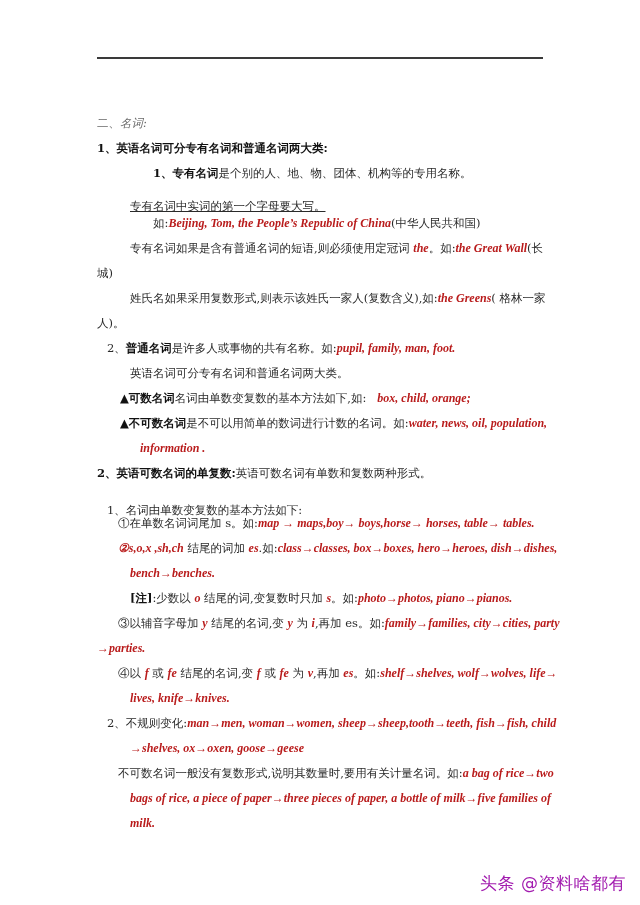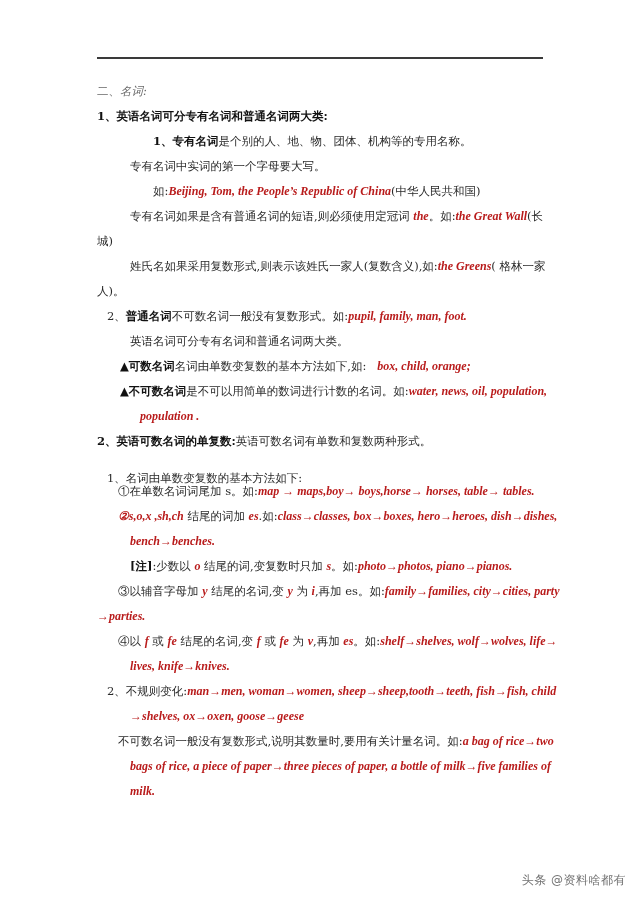--- a/index.html
+++ b/index.html
@@ -1,71 +1,71 @@
 <!DOCTYPE html>
 <html><head>
   <meta charset="utf-8">
   <style>
     html, body { margin: 0; padding: 0; background: #ffffff; }
     body { width: 640px; height: 905px; position: relative; overflow: hidden;
       font-family: "DejaVu Serif", "Liberation Serif", serif; color: #1a1a1a; }
     .rule { position: absolute; left: 97px; top: 57px; width: 446px; height: 2px; background: #3a3a3a; }
-    .line { position: absolute; font-size: 11.5px; line-height: 14px; white-space: nowrap; color: #2a2a2a; }
+    .line { position: absolute; font-size: 11.5px; line-height: 14px; white-space: nowrap; color: #2a2a2a; margin-top: 32px; }
     .b { font-weight: bold; color: #111; }
     .bi { font-weight: bold; font-style: italic; color: #b91c1c; font-family: "Liberation Serif", serif; font-size: 12px; }
     .it { font-style: italic; }
     .grey { color: #6a6a6a; }
-    .watermark { position: absolute; right: 14px; top: 872px; font-family: "DejaVu Sans", sans-serif; font-size: 12px; color: #737373; letter-spacing: 0.5px; }
+    .watermark { position: absolute; right: 14px; top: 872px; font-family: "DejaVu Sans", sans-serif; font-size: 17px; color: #a21caf; letter-spacing: 0.5px; }
   </style>
 </head>
 <body>
 
 <div class="rule"></div>
 
 <div class="line grey" style="left:97px; top:84px;">
   <span>二、</span><span class="it">名词:</span>
 </div>
 
 <div class="line b" style="left:97px; top:109px;text-align:center;">1、英语名词可分专有名词和普通名词两大类:</div>
 
 <div class="line" style="left:153px; top:134px;">
   <span class="b">1、</span><span class="b">专有名词</span><span>是个别的人、地、物、团体、机构等的专用名称。</span>
 </div>
 
-<div class="line" style="left:130px; top:159px;">专有名词中实词的第一个字母要大写。</div>
+<div class="line" style="left:130px; top:167px;text-decoration:underline;">专有名词中实词的第一个字母要大写。</div>
 
 <div class="line" style="left:153px; top:184px;">
   <span>如:</span><span class="bi">Beijing, Tom, the People’s Republic of China</span><span>(中华人民共和国)</span>
 </div>
 
 <div class="line" style="left:130px; top:209px;">
   <span>专有名词如果是含有普通名词的短语,则必须使用定冠词</span> <span class="bi">the</span><span>。如:</span><span class="bi">the Great Wall</span><span>(长</span>
 </div>
 <div class="line" style="left:97px; top:234px;">城)</div>
 
 <div class="line" style="left:130px; top:259px;">
   <span>姓氏名如果采用复数形式,则表示该姓氏一家人(复数含义),如:</span><span class="bi">the Greens</span><span>( 格林一家</span>
 </div>
 <div class="line" style="left:97px; top:284px;">人)。</div>
 
 <div class="line" style="left:107px; top:309px;">
-  <span>2、</span><span class="b">普通名词</span><span>不可数名词一般没有复数形式。如:</span><span class="bi">pupil, family, man, foot.</span>
+  <span>2、</span><span class="b">普通名词</span><span>是许多人或事物的共有名称。如:</span><span class="bi">pupil, family, man, foot.</span>
 </div>
 
 <div class="line" style="left:130px; top:334px;">英语名词可分专有名词和普通名词两大类。</div>
 
 <div class="line" style="left:120px; top:359px;">
   <span class="b">▲</span><span class="b">可数名词</span><span>名词由单数变复数的基本方法如下,如:</span>&nbsp;&nbsp;&nbsp;<span class="bi">box, child, orange;</span>
 </div>
 
 <div class="line" style="left:120px; top:384px;">
   <span class="b">▲</span><span class="b">不可数名词</span><span>是不可以用简单的数词进行计数的名词。如:</span><span class="bi">water, news, oil, population,</span>
 </div>
 <div class="line" style="left:140px; top:409px;">
-  <span class="bi">population .</span>
+  <span class="bi">information .</span>
 </div>
 
 <div class="line" style="left:97px; top:434px;">
   <span class="b">2、英语可数名词的单复数:</span><span>英语可数名词有单数和复数两种形式。</span>
 </div>
 
 <div class="line" style="left:107px; top:471px;">1、名词由单数变复数的基本方法如下:</div>
 
 <div class="line" style="left:118px; top:484px;">
   <span>①在单数名词词尾加 s。如:</span><span class="bi">map → maps,boy→ boys,horse→ horses, table→ tables.</span>

